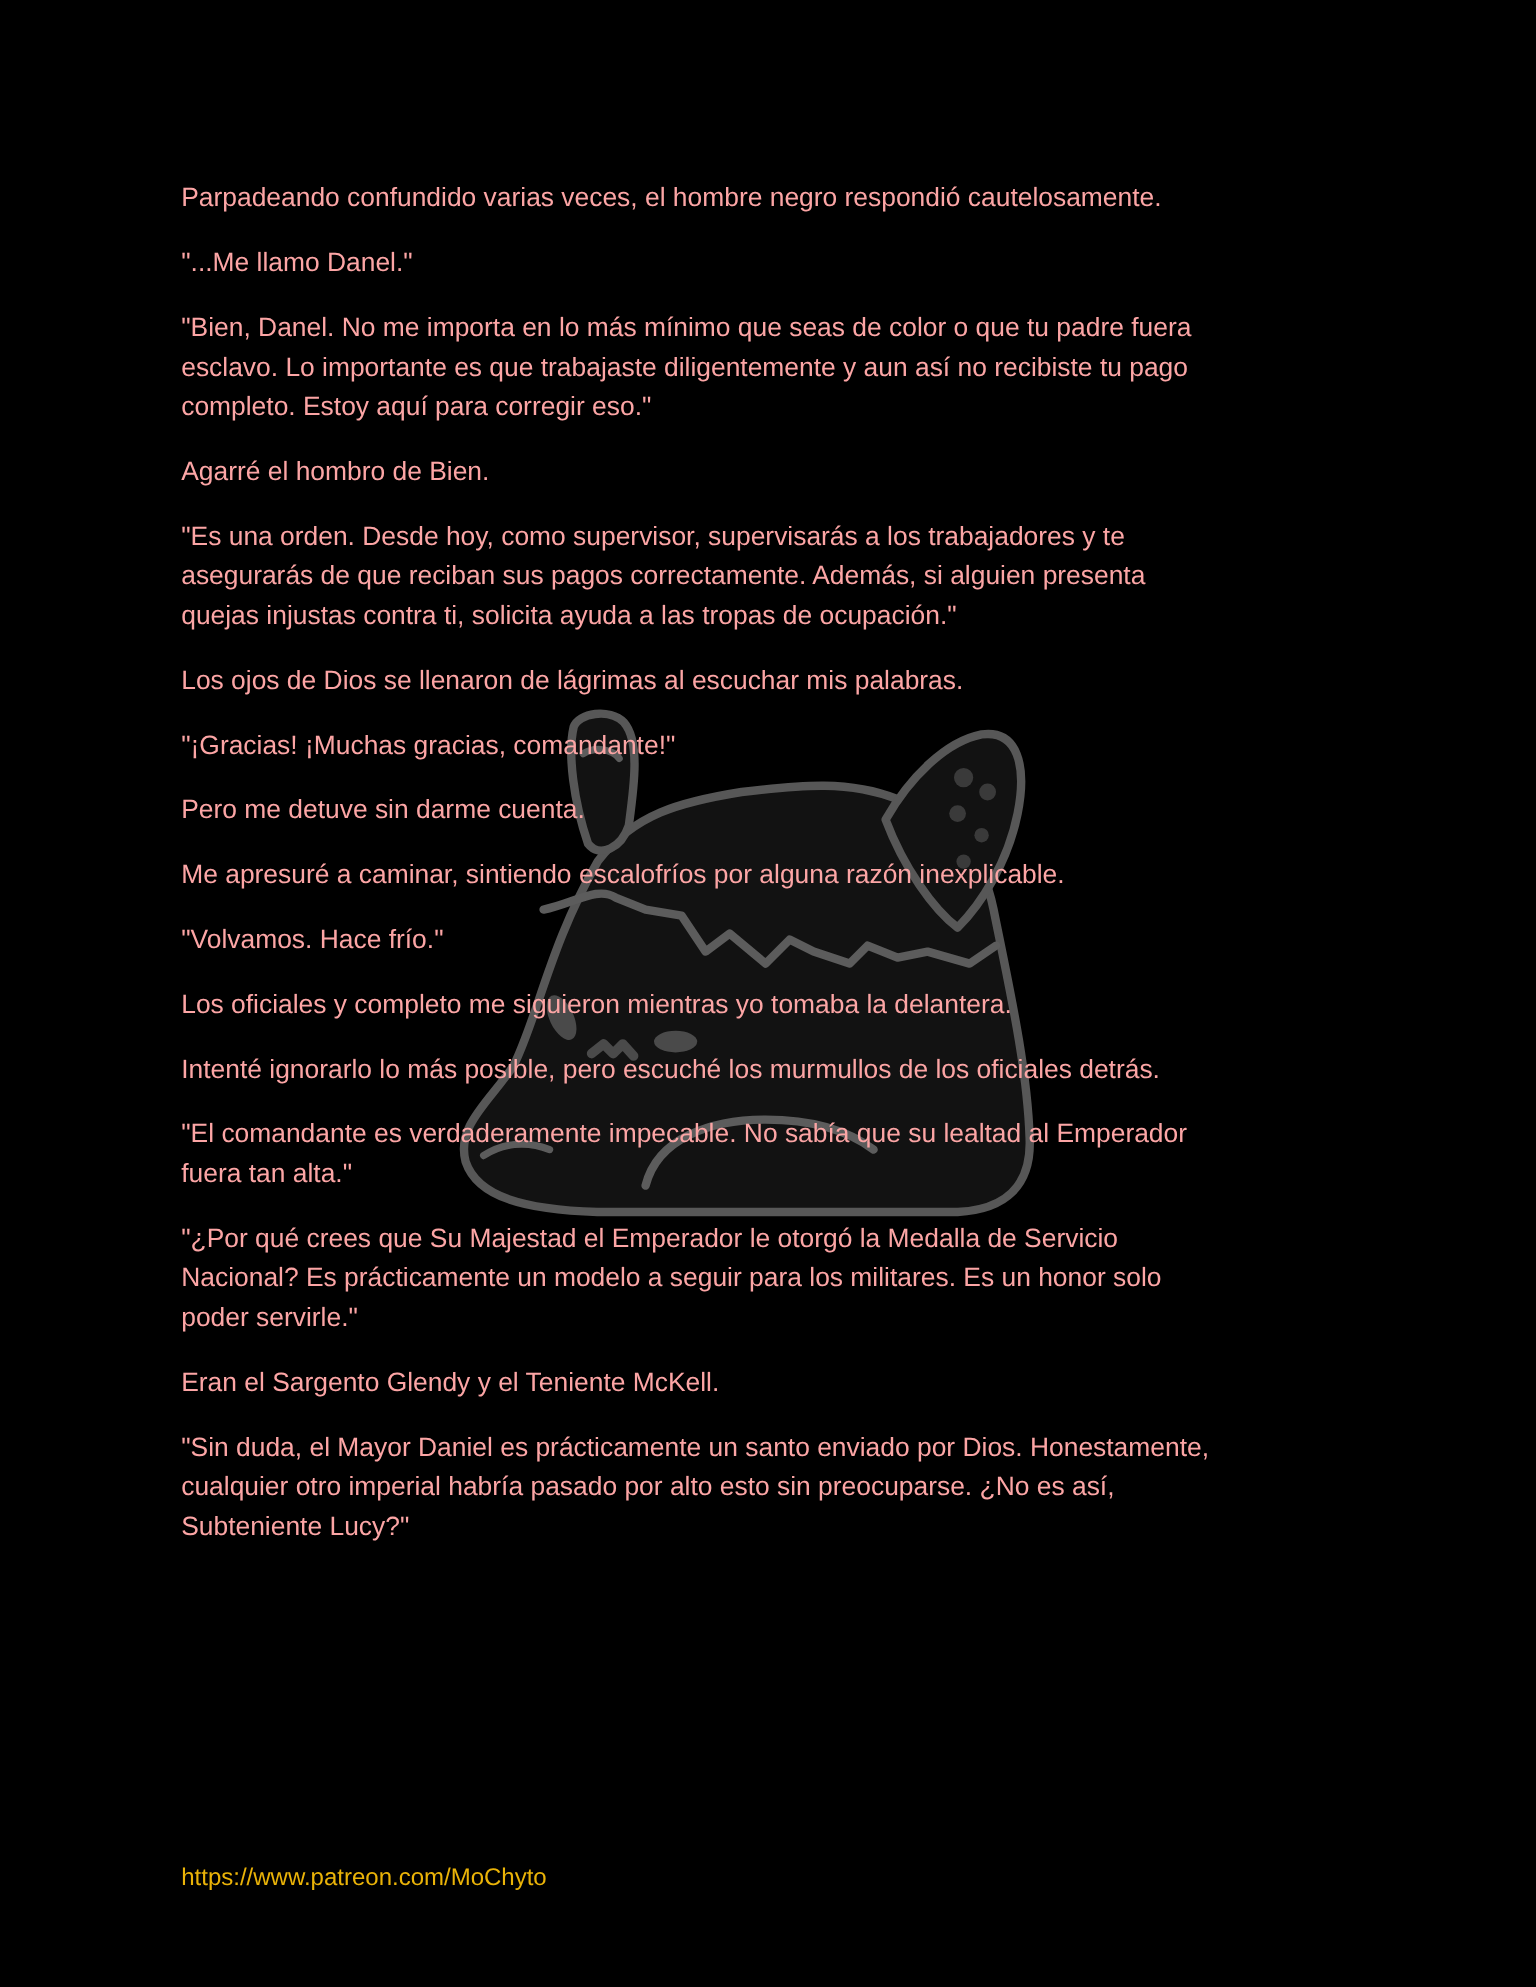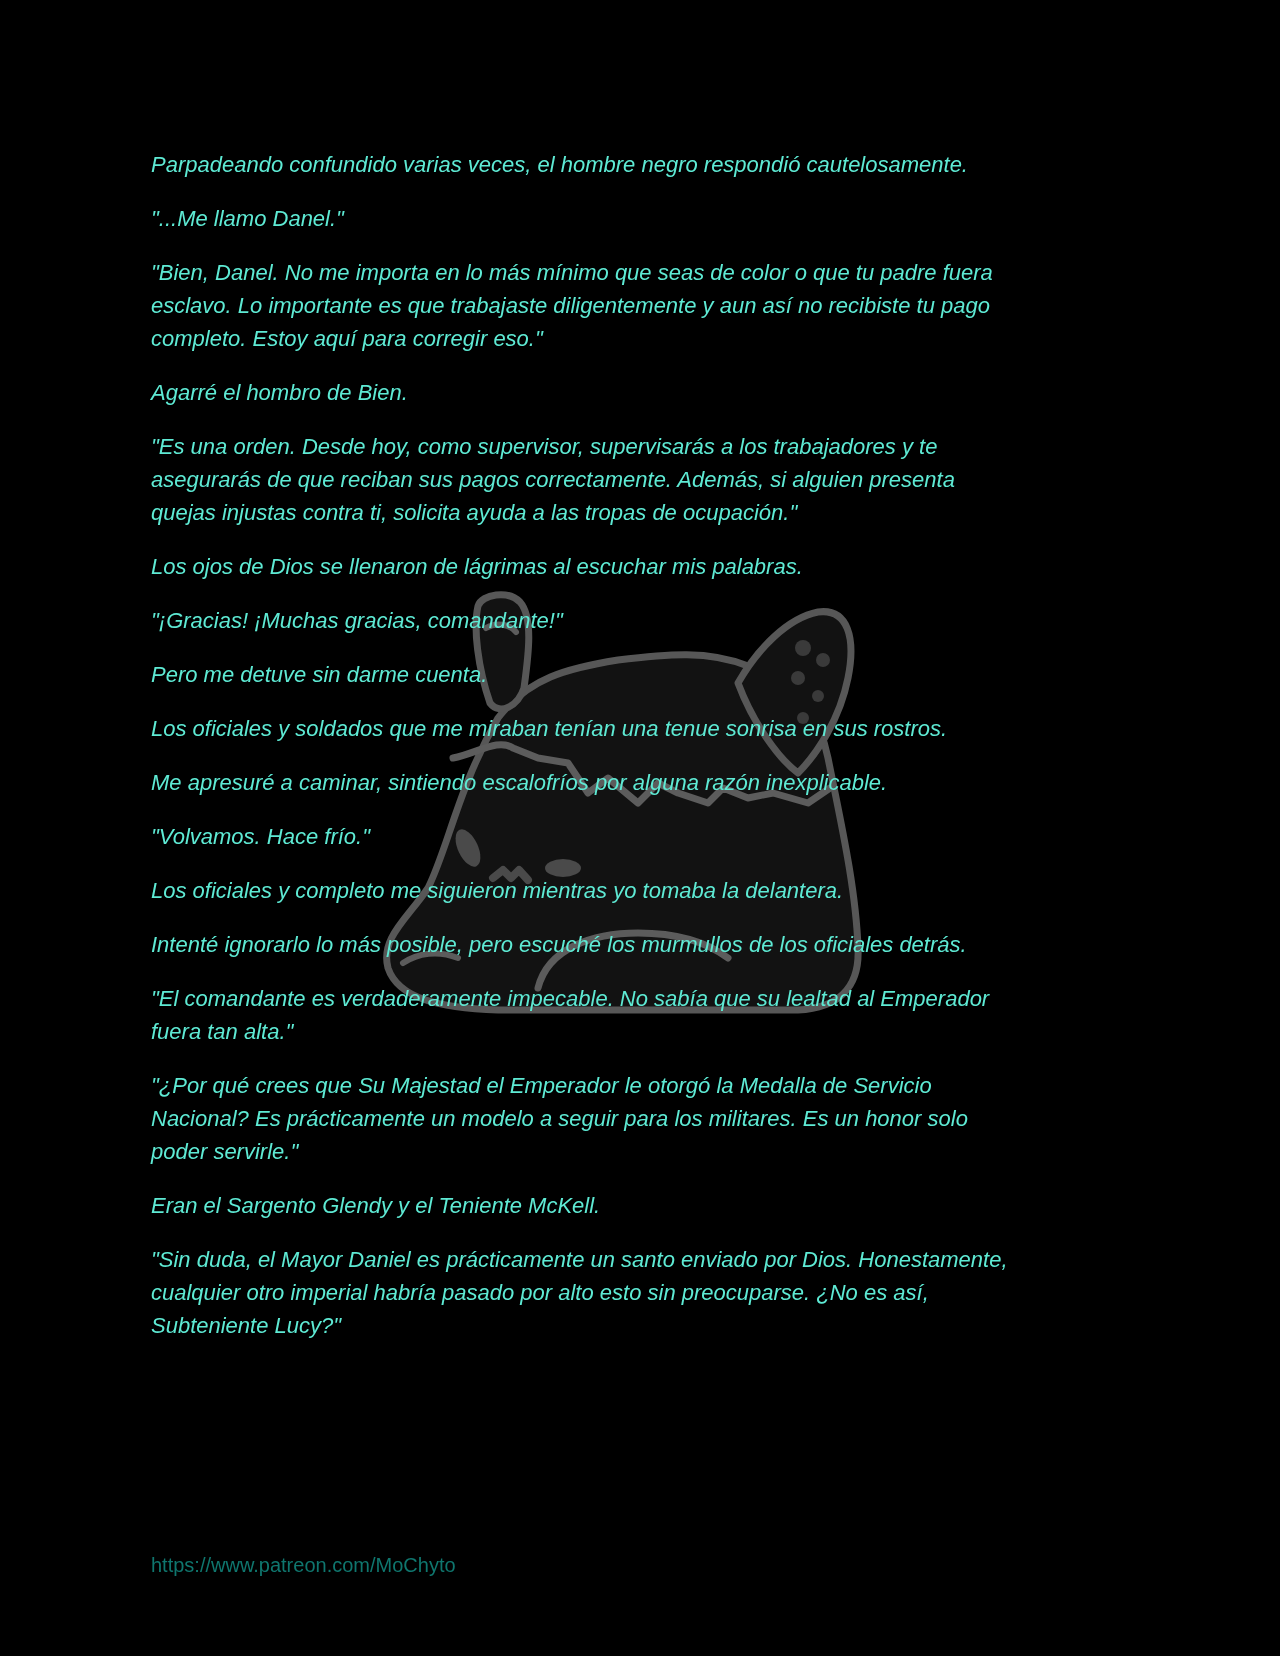--- a/index.html
+++ b/index.html
@@ -29,30 +29,29 @@
       left: 151px;
       top: 148px;
       width: 990px;
       z-index: 1;
     }
     .para {
       margin: 0 0 21px 0;
       font-size: 22px;
       line-height: 33px;
       white-space: pre-line;
-      color: #5eead4;
-      font-style: italic;
+      color: #fca5a5;
     }
     .footer-link {
       position: absolute;
       left: 151px;
       top: 1552px;
       font-size: 20px;
       line-height: 26px;
-      color: #0f766e;
+      color: #eab308;
       text-decoration: none;
       z-index: 1;
     }
   </style>
 </head>
 <body>
 
 <svg class="watermark" viewBox="0 0 495 428" xmlns="http://www.w3.org/2000/svg">
   <g fill="#131313" stroke="#5c5c5c" stroke-width="7" stroke-linejoin="round" stroke-linecap="round" opacity="0.95">
 
@@ -89,21 +88,20 @@
   <p class="para">"Bien, Danel. No me importa en lo más mínimo que seas de color o que tu padre fuera
 esclavo. Lo importante es que trabajaste diligentemente y aun así no recibiste tu pago
 completo. Estoy aquí para corregir eso."</p>
   <p class="para">Agarré el hombro de Bien.</p>
   <p class="para">"Es una orden. Desde hoy, como supervisor, supervisarás a los trabajadores y te
 asegurarás de que reciban sus pagos correctamente. Además, si alguien presenta
 quejas injustas contra ti, solicita ayuda a las tropas de ocupación."</p>
   <p class="para">Los ojos de Dios se llenaron de lágrimas al escuchar mis palabras.</p>
   <p class="para">"¡Gracias! ¡Muchas gracias, comandante!"</p>
   <p class="para">Pero me detuve sin darme cuenta.</p>
-  <p class="para">Los oficiales y soldados que me miraban tenían una tenue sonrisa en sus rostros.</p>
   <p class="para">Me apresuré a caminar, sintiendo escalofríos por alguna razón inexplicable.</p>
   <p class="para">"Volvamos. Hace frío."</p>
   <p class="para">Los oficiales y completo me siguieron mientras yo tomaba la delantera.</p>
   <p class="para">Intenté ignorarlo lo más posible, pero escuché los murmullos de los oficiales detrás.</p>
   <p class="para">"El comandante es verdaderamente impecable. No sabía que su lealtad al Emperador
 fuera tan alta."</p>
   <p class="para">"¿Por qué crees que Su Majestad el Emperador le otorgó la Medalla de Servicio
 Nacional? Es prácticamente un modelo a seguir para los militares. Es un honor solo
 poder servirle."</p>
   <p class="para">Eran el Sargento Glendy y el Teniente McKell.</p>

